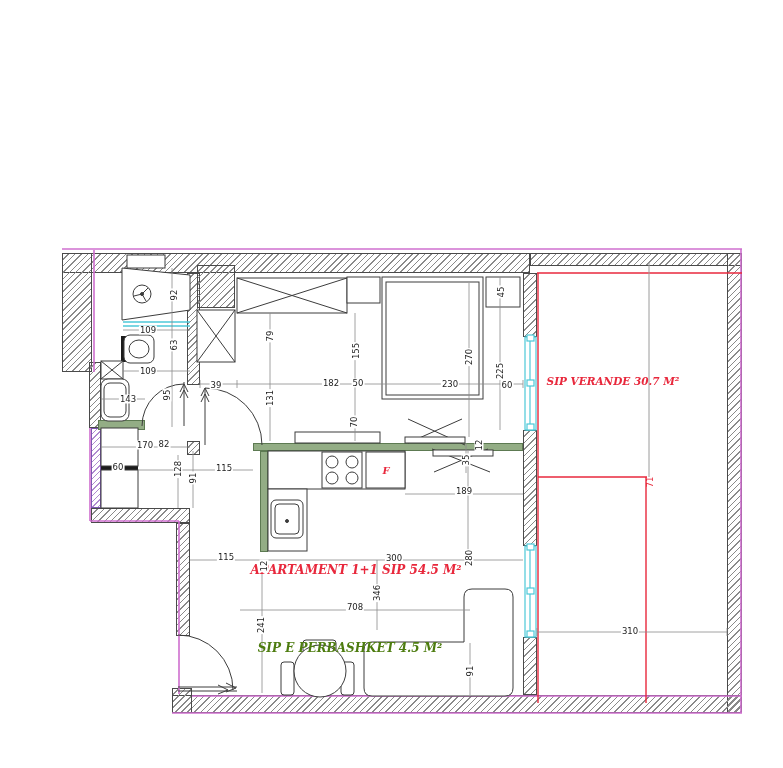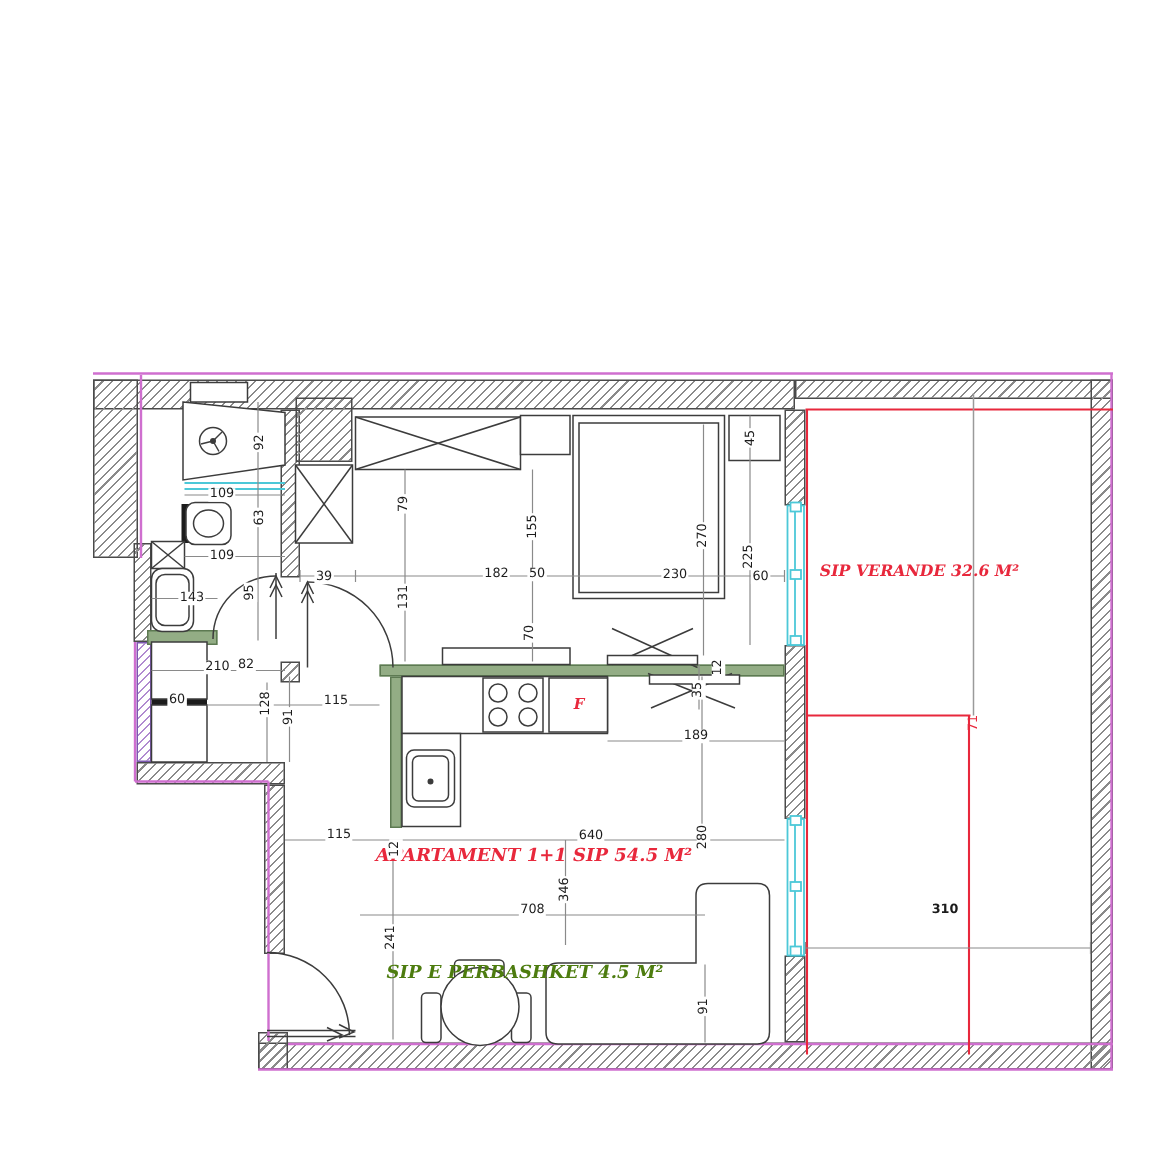--- a/index.html
+++ b/index.html
@@ -217,39 +217,39 @@
       <line x1="237" y1="380" x2="237" y2="388"></line>
       <line x1="523" y1="380" x2="523" y2="388"></line>
       <line x1="537" y1="628" x2="537" y2="636"></line>
       <line x1="727" y1="628" x2="727" y2="636"></line>
     </g>
   </svg>
 
   <div class="room-label" style="left:386px;top:470px;font-size:10px;color:#e8283c;">F</div>
 
   <div id="label-layer">
-      <div class="room-label" style="left: 613px; top: 381px; font-size: 10.5px; color: rgb(232, 40, 60);">SIP  VERANDE  32.6 M²</div>
+      <div class="room-label" style="left: 613px; top: 381px; font-size: 10.5px; color: rgb(232, 40, 60);">SIP  VERANDE  30.7 M²</div>
       <div class="room-label" style="left: 356px; top: 570px; font-size: 12px; color: rgb(232, 40, 60);">APARTAMENT 1+1 SIP 54.5 M²</div>
       <div class="room-label" style="left: 350px; top: 648px; font-size: 12px; color: #4d7c0f;">SIP E PERBASHKET  4.5 M²</div>
       <span class="dim" style="left: 148px; top: 330px;">109</span>
       <span class="dim" style="left: 148px; top: 371px;">109</span>
       <span class="dim" style="left: 128px; top: 399px;">143</span>
       <span class="dim" style="left: 216px; top: 385px;">39</span>
       <span class="dim" style="left: 283px; top: 383px; margin-left: 48px;">182</span>
       <span class="dim" style="left: 358px; top: 383px; text-align: center;">50</span>
       <span class="dim" style="left: 450px; top: 384px;">230</span>
-      <span class="dim" style="left: 145px; top: 445px;">210</span>
+      <span class="dim" style="left: 145px; top: 445px;">170</span>
       <span class="dim" style="left: 118px; top: 467px;">60</span>
       <span class="dim" style="left: 164px; top: 444px;">82</span>
       <span class="dim" style="left: 224px; top: 468px;">115</span>
       <span class="dim" style="left: 226px; top: 557px;">115</span>
-      <span class="dim" style="left: 394px; top: 558px;">640</span>
+      <span class="dim" style="left: 394px; top: 558px;">300</span>
       <span class="dim" style="left: 464px; top: 491px;">189</span>
       <span class="dim" style="left: 355px; top: 607px;">708</span>
-      <span class="dim" style="left: 630px; top: 607px; font-weight: bold;">310</span>
+      <span class="dim" style="left: 630px; top: 631px;">310</span>
       <span class="dim" style="left: 507px; top: 385px;">60</span>
       <span class="dim rot" style="left: 174px; top: 295px;">92</span>
       <span class="dim rot" style="left: 174px; top: 345px;">63</span>
       <span class="dim rot" style="left: 167px; top: 395px;">95</span>
       <span class="dim rot" style="left: 270px; top: 336px;">79</span>
       <span class="dim rot" style="left: 270px; top: 398px;">131</span>
       <span class="dim rot" style="left: 356px; top: 351px;">155</span>
       <span class="dim rot" style="left: 354px; top: 422px;">70</span>
       <span class="dim rot" style="left: 469px; top: 357px;">270</span>
       <span class="dim rot" style="left: 501px; top: 292px;">45</span>

